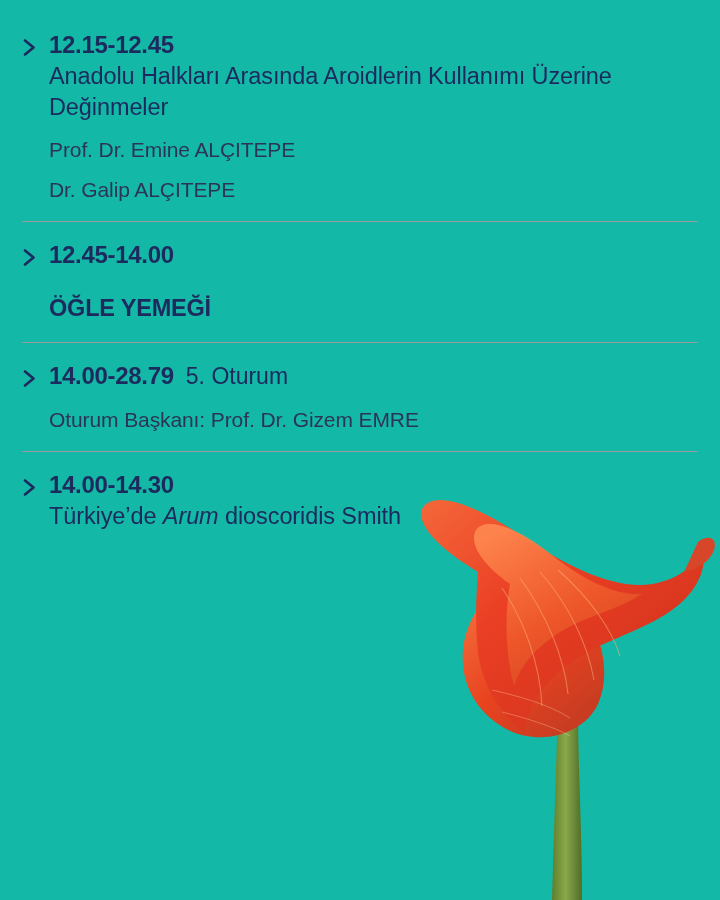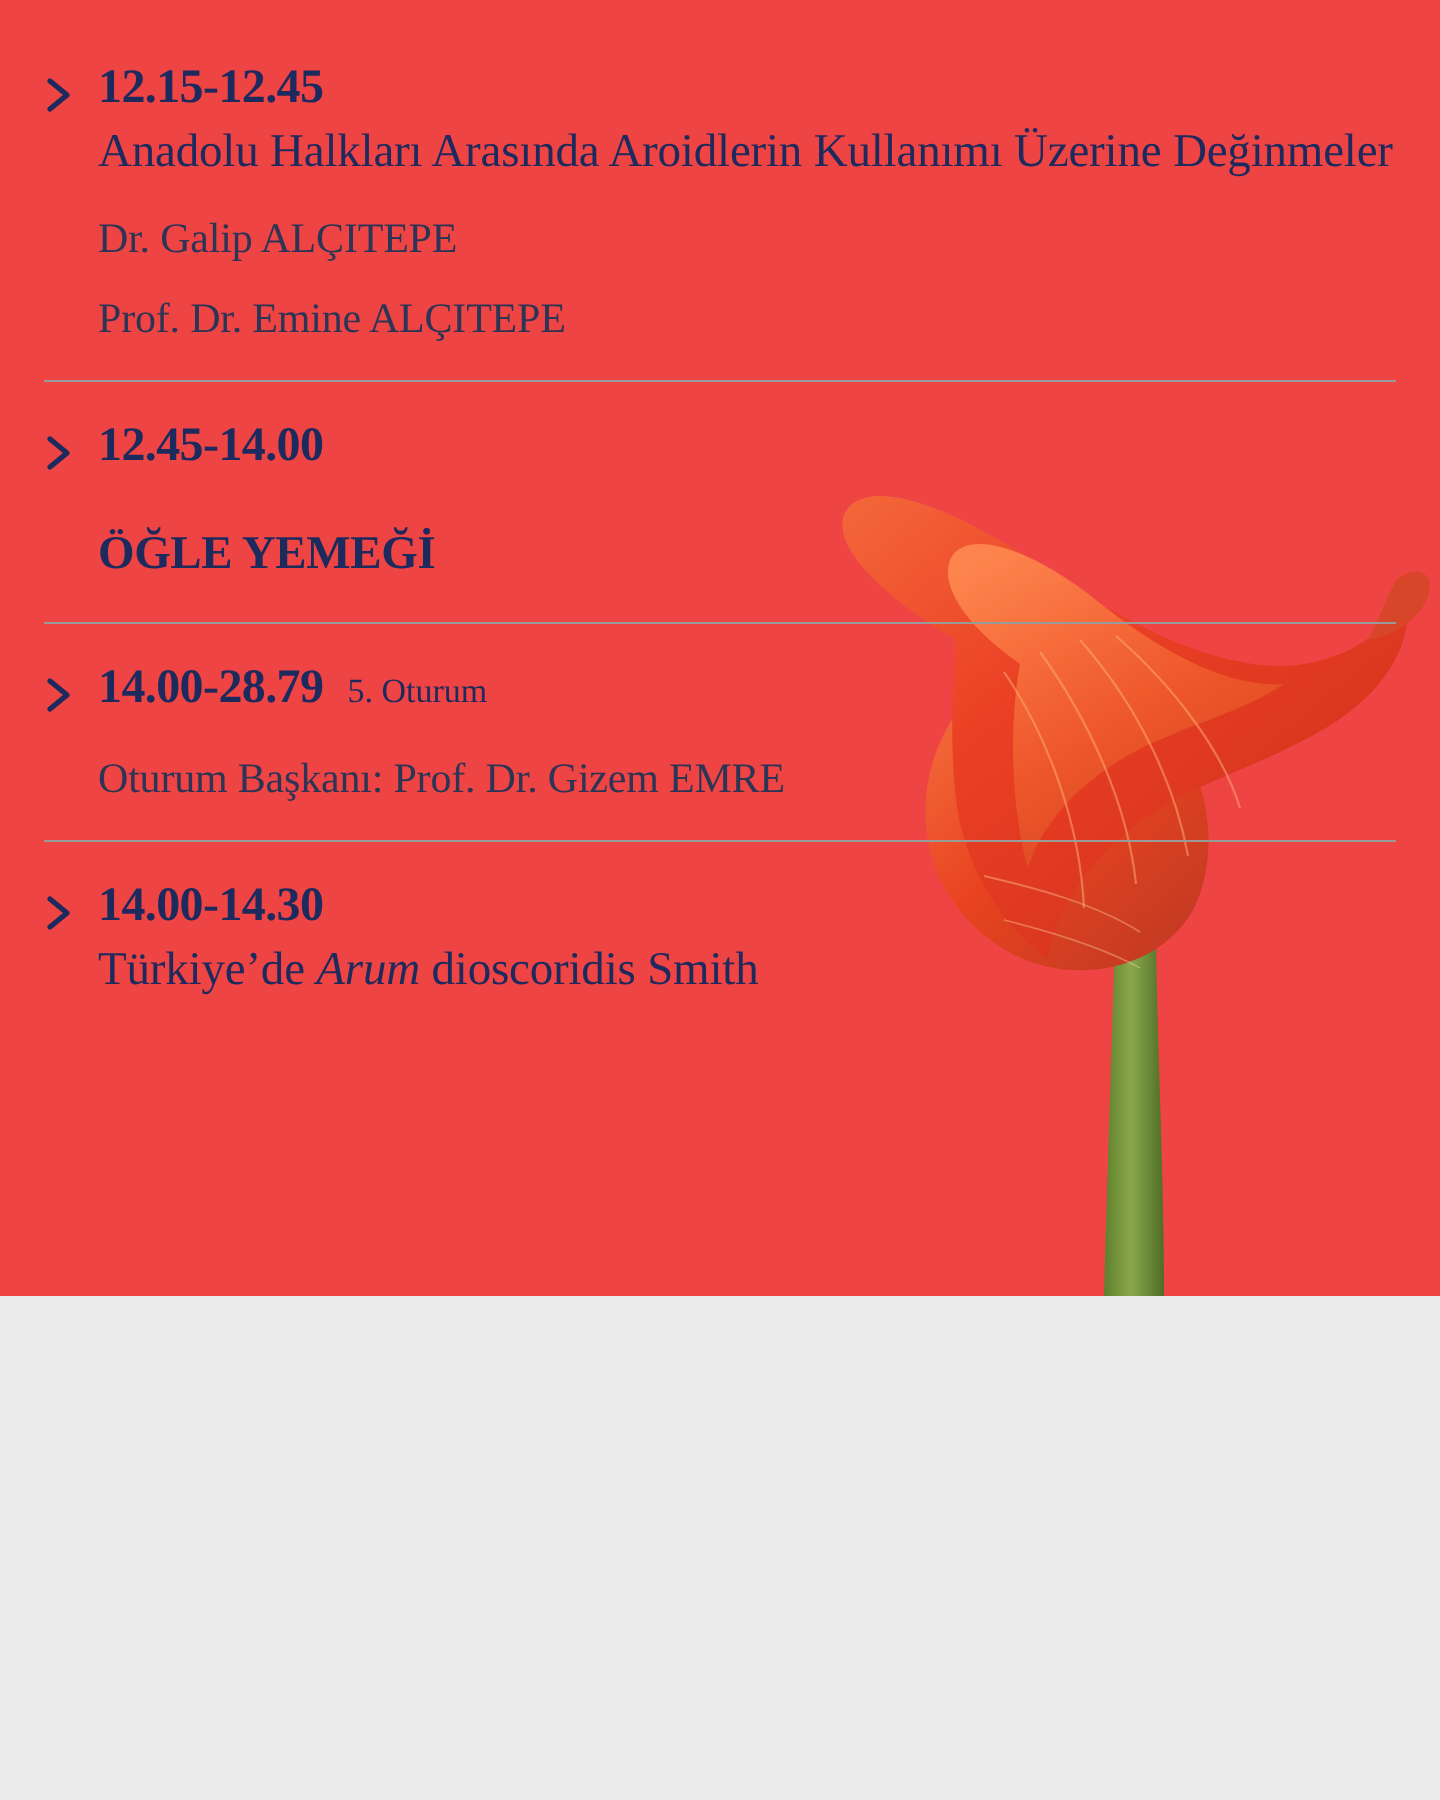--- a/index.html
+++ b/index.html
@@ -12,23 +12,22 @@
     height: 900px;
     background: #ebebeb;
     font-family: "Liberation Sans", sans-serif;
     overflow: hidden;
     position: relative;
   }
 
   .page {
     position: relative;
     width: 720px;
-    height: 648px;
-    background: #ef4444;
-    font-family: Liberation Serif, serif;
+    height: 900px;
+    background: #14b8a6;
   }
 
   
   .flower {
     position: absolute;
     right: -6px;
     bottom: 0;
     width: 320px;
     height: 420px;
     pointer-events: none;
@@ -73,21 +72,21 @@
 
   .time {
     font-size: 24px;
     font-weight: bold;
     color: #1c2a5e;
     letter-spacing: -0.3px;
     line-height: 1.22;
   }
 
   .session {
-    font-size: 17px;
+    font-size: 23px;
     font-weight: normal;
     color: #1c2a5e;
     line-height: 1.22;
     text-align: center;
   }
 
   .title {
     font-size: 23.5px;
     font-weight: normal;
     color: #1c2a5e;
@@ -207,22 +206,22 @@
       <div class="block-inner">
         <svg class="chev" viewBox="0 0 17 17" xmlns="http://www.w3.org/2000/svg">
           <path d="M3 1.5 L11.5 8.5 L3 15.5" fill="none" stroke="#1c2a5e" stroke-width="2.6" stroke-linecap="round" stroke-linejoin="round"></path>
         </svg>
         <div class="block-body">
           <div class="time-line">
             <span class="time">12.15-12.45</span>
           </div>
           <div class="title">Anadolu Halkları Arasında Aroidlerin Kullanımı Üzerine Değinmeler</div>
           <div class="people">
+            <div class="person">Prof. Dr. Emine ALÇITEPE</div>
             <div class="person">Dr. Galip ALÇITEPE</div>
-            <div class="person">Prof. Dr. Emine ALÇITEPE</div>
           </div>
         </div>
       </div>
     </div>
 
     <div class="divider"></div>
 
     <div class="block">
       <div class="block-inner">
         <svg class="chev" viewBox="0 0 17 17" xmlns="http://www.w3.org/2000/svg">

